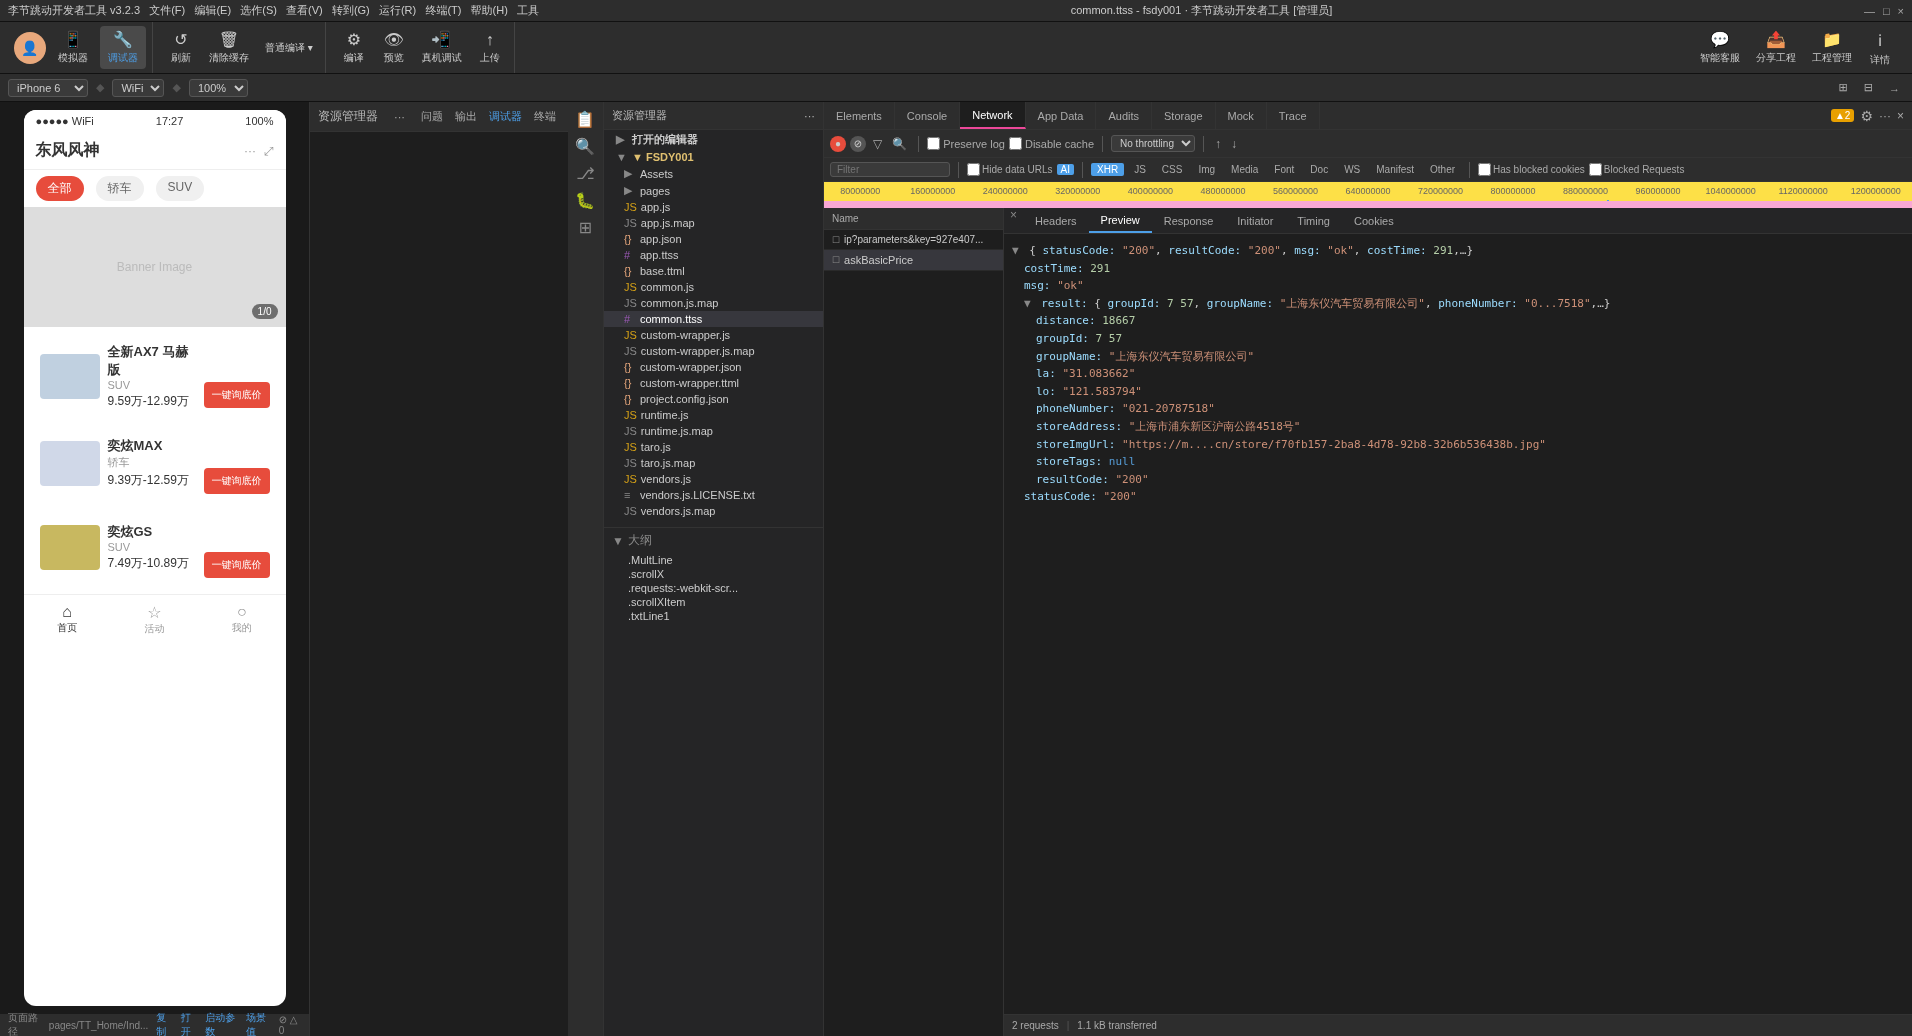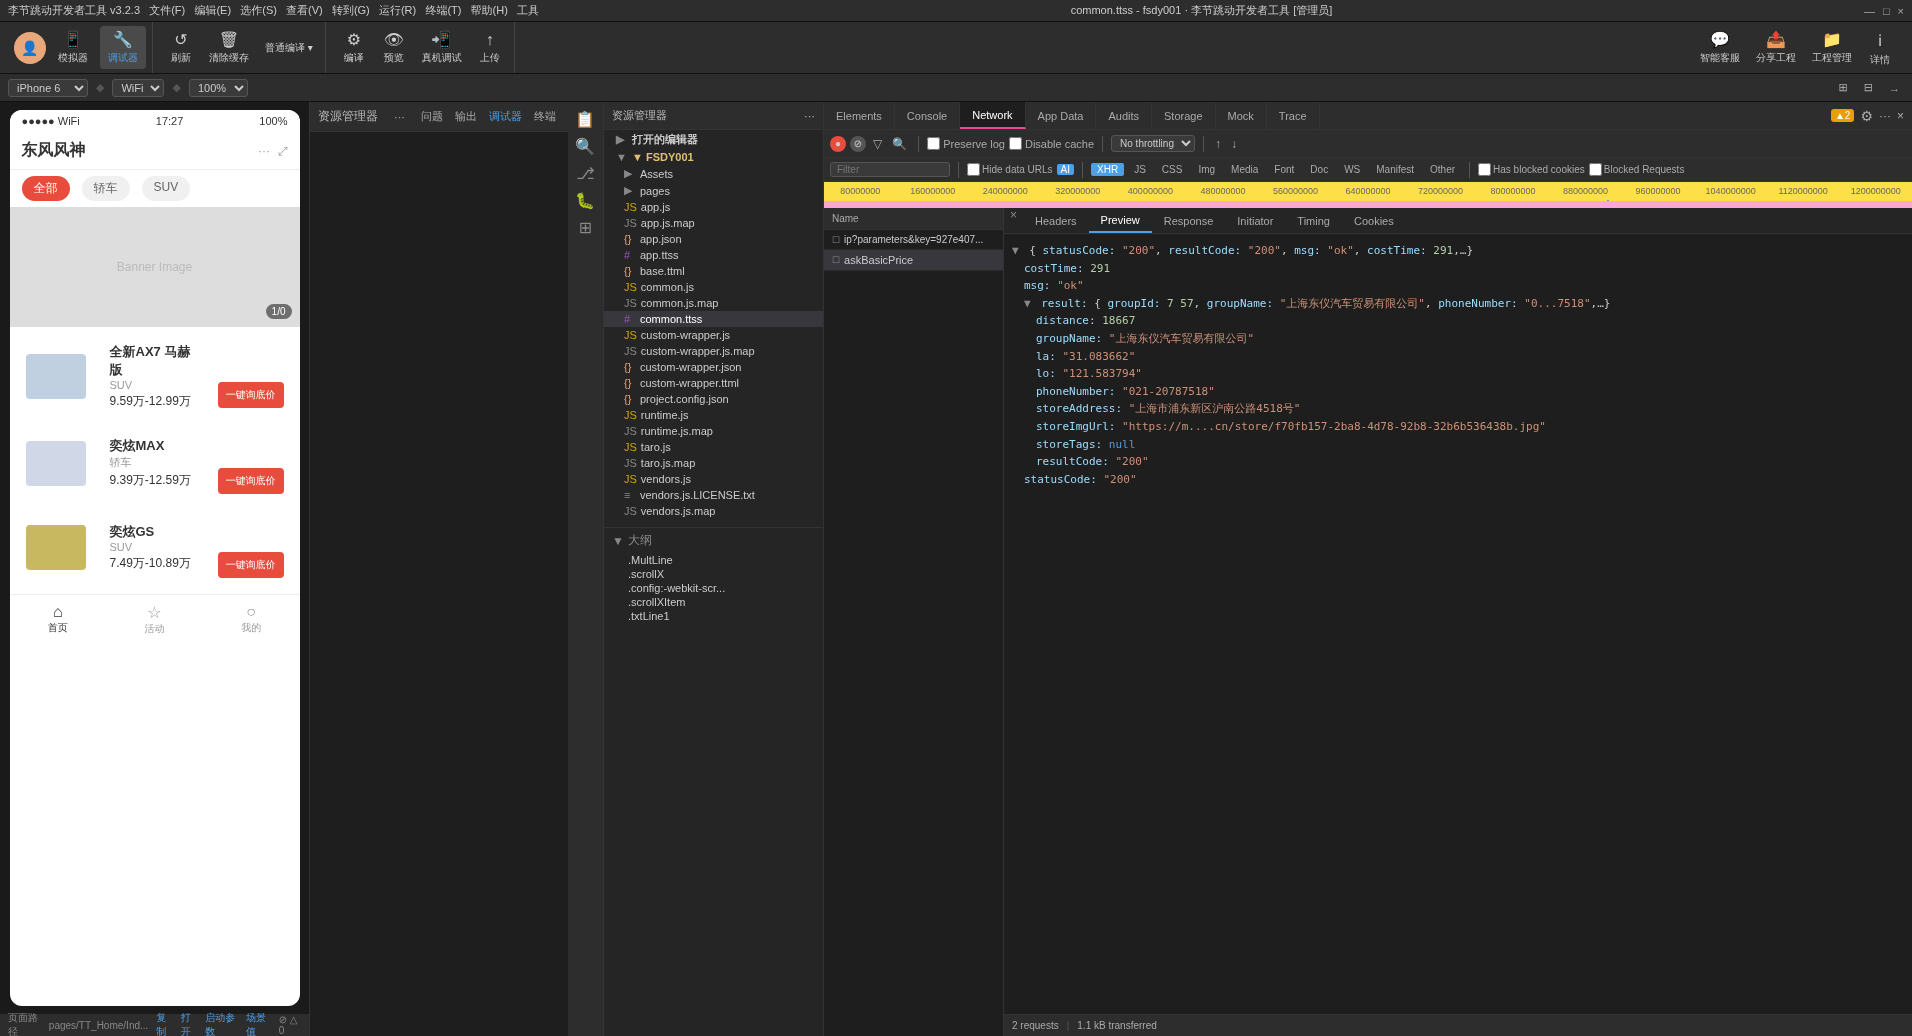--- a/index.html
+++ b/index.html
@@ -94,21 +94,21 @@
     
     .phone-panel {
       width: 310px;
       background: #1a1a1a;
       border-right: 1px solid #333;
       display: flex;
       flex-direction: column;
     }
     .phone-frame {
       margin: 8px auto;
-      width: 290px;
+      width: 262px;
       background: #fff;
       border-radius: 12px;
       overflow: hidden;
       flex: 1;
     }
     .phone-status-bar {
       background: #fff;
       padding: 4px 12px;
       display: flex;
       align-items: center;
@@ -158,21 +158,21 @@
       font-size: 10px; padding: 2px 6px; border-radius: 10px;
     }
 
     .phone-car-list { padding: 8px; display: flex; flex-direction: column; gap: 6px; }
     .phone-car-item {
       background: #fff;
       border-radius: 8px;
       padding: 8px;
       display: flex;
       align-items: center;
-      gap: 24px;
+      gap: 8px;
     }
     .phone-car-img {
       width: 60px; height: 45px; background: #ddd;
       border-radius: 4px; display: flex; align-items: center; justify-content: center;
       font-size: 10px; color: #999; overflow: hidden;
     }
     .phone-car-info { flex: 1; }
     .phone-car-name { font-size: 13px; font-weight: bold; color: #333; }
     .phone-car-type { font-size: 11px; color: #999; }
     .phone-car-price { font-size: 12px; color: #333; margin-top: 2px; }
@@ -777,21 +777,21 @@
           <span>vendors.js.map</span>
         </div>
 
         <div style="border-top:1px solid #333;margin-top:8px;"></div>
         <div class="bottom-section-header" style="padding: 4px 8px;">
           <span>▼</span>
           <span>大纲</span>
         </div>
         <div class="bottom-tree-item">.MultLine</div>
         <div class="bottom-tree-item">.scrollX</div>
-        <div class="bottom-tree-item">.config:-webkit-scr...</div>
+        <div class="bottom-tree-item">.requests:-webkit-scr...</div>
         <div class="bottom-tree-item">.scrollXItem</div>
         <div class="bottom-tree-item">.txtLine1</div>
       </div>
 
       <div class="network-panel">
 
         <div class="panel-tabs">
           <div class="panel-tab">Elements</div>
           <div class="panel-tab">Console</div>
           <div class="panel-tab active">Network</div>
@@ -943,20 +943,24 @@
                 <span class="json-key"> groupName: </span>
                 <span class="json-str">"上海东仪汽车贸易有限公司"</span>,
                 <span class="json-key"> phoneNumber: </span>
                 <span class="json-str">"0...7518"</span>,…}
               </div>
               <div class="indent-2">
                 <span class="json-key">distance: </span>
                 <span class="json-num">18667</span>
               </div>
               <div class="indent-2">
+                <span class="json-key">groupId: </span>
+                <span class="json-num">7 57</span>
+              </div>
+              <div class="indent-2">
                 <span class="json-key">groupName: </span>
                 <span class="json-str">"上海东仪汽车贸易有限公司"</span>
               </div>
               <div class="indent-2">
                 <span class="json-key">la: </span>
                 <span class="json-str">"31.083662"</span>
               </div>
               <div class="indent-2">
                 <span class="json-key">lo: </span>
                 <span class="json-str">"121.583794"</span>

